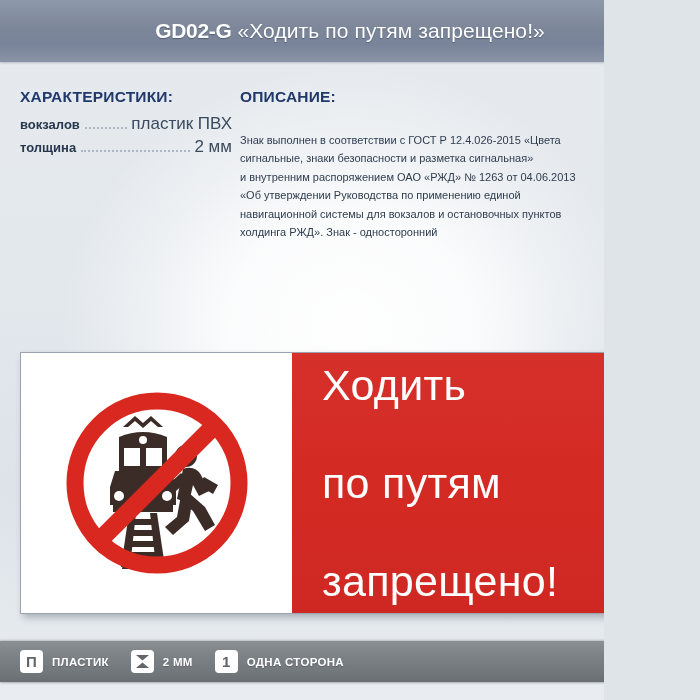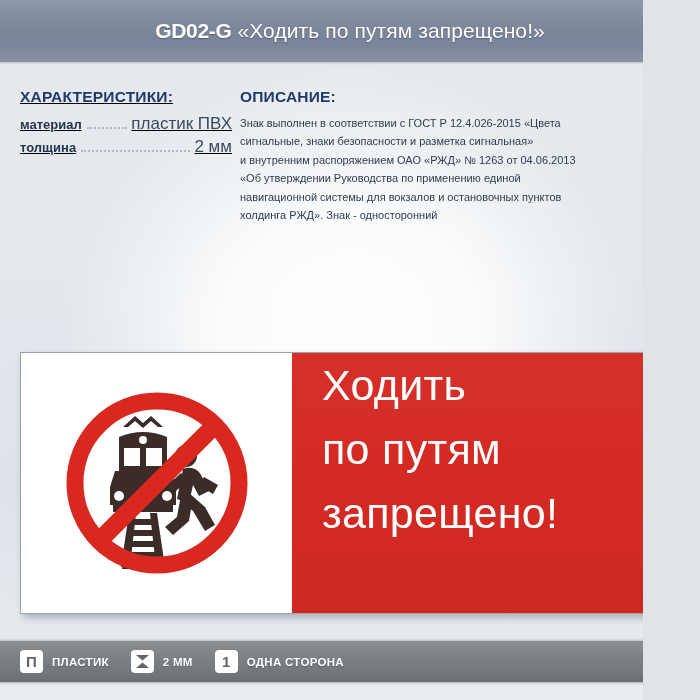--- a/index.html
+++ b/index.html
@@ -15,21 +15,20 @@
   }
 
   #page {
     position: relative;
     width: 604px;
     height: 700px;
     overflow: hidden;
     background:
       radial-gradient(ellipse 330px 300px at 350px 330px, rgba(255,255,255,0.98) 0%, rgba(255,255,255,0.85) 38%, rgba(255,255,255,0.35) 65%, rgba(255,255,255,0.0) 88%),
       linear-gradient(180deg, #e6eaee 0%, #e3e8ed 40%, #dde3e9 70%, #e9edf1 100%);
-    padding-left: 39px;
   }
 
   
   .header-bar {
     position: absolute;
     left: 0; top: 0;
     width: 700px;
     height: 62px;
     background: linear-gradient(180deg, #8e98ab 0%, #7d8799 45%, #79839a 72%, #8b94a6 100%);
     box-sizing: border-box;
@@ -52,21 +51,20 @@
   .header-title .name {
     font-weight: normal;
   }
 
   
   .chars {
     position: absolute;
     left: 20px;
     top: 88px;
     width: 212px;
-    text-decoration: underline;
   }
   .chars-heading {
     color: #21386b;
     font-size: 15.5px;
     font-weight: bold;
     letter-spacing: 0.2px;
     margin-bottom: 8px;
   }
   .char-row {
     display: flex;
@@ -100,21 +98,21 @@
     position: absolute;
     left: 240px;
     top: 88px;
     width: 448px;
   }
   .descr-heading {
     color: #21386b;
     font-size: 15.5px;
     font-weight: bold;
     letter-spacing: 0.2px;
-    margin-bottom: 8px;
+    margin-bottom: 25px;
   }
   .descr-body {
     color: #2e3c4e;
     font-size: 11px;
     line-height: 18.4px;
     white-space: pre-line;
   }
 
   
   .sign-wrap {
@@ -136,21 +134,21 @@
     background: #ffffff;
     display: flex;
     align-items: center;
     justify-content: center;
   }
   .sign-right {
     flex: 1 1 auto;
     background: linear-gradient(180deg, #d6302a 0%, #d42a24 45%, #cf2822 100%);
     display: flex;
     flex-direction: column;
-    justify-content: flex-start;
+    justify-content: space-between;
     padding-left: 30px;
     box-sizing: border-box;
   }
   .sign-line {
     color: #ffffff;
     font-size: 43px;
     line-height: 64px;
     font-weight: normal;
     letter-spacing: 0.3px;
     white-space: nowrap;
@@ -209,21 +207,21 @@
   <div class="header-bar">
     <div class="header-title">
       <span class="code">GD02-G</span><span>&nbsp;</span><span class="name">«Ходить по путям запрещено!»</span>
     </div>
   </div>
 
   <div class="chars">
     <div class="chars-heading">ХАРАКТЕРИСТИКИ:</div>
 
     <div class="char-row">
-      <span class="char-label">материал</span>
+      <span class="char-label">вокзалов</span>
       <span class="char-dots"></span>
       <span class="char-value">пластик ПВХ</span>
     </div>
 
     <div class="char-row">
       <span class="char-label">толщина</span>
       <span class="char-dots"></span>
       <span class="char-value">2 мм</span>
     </div>
 

